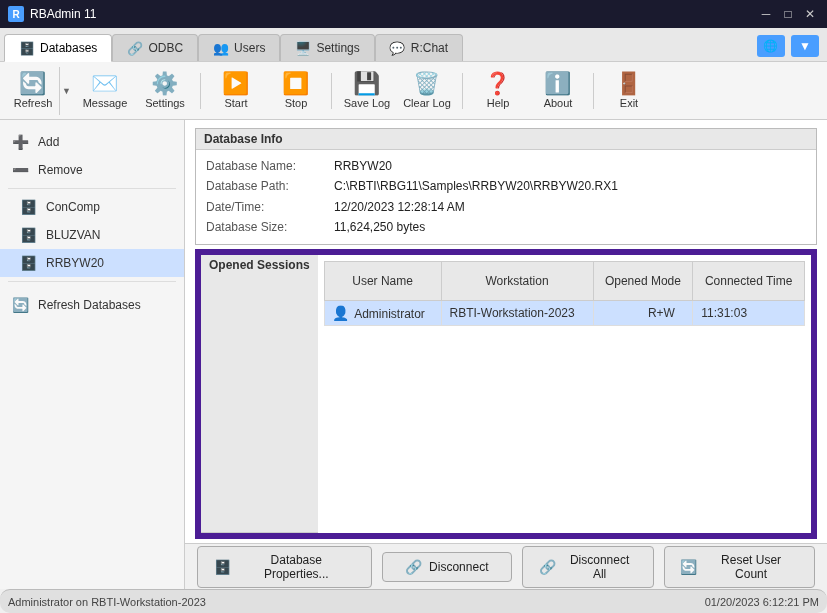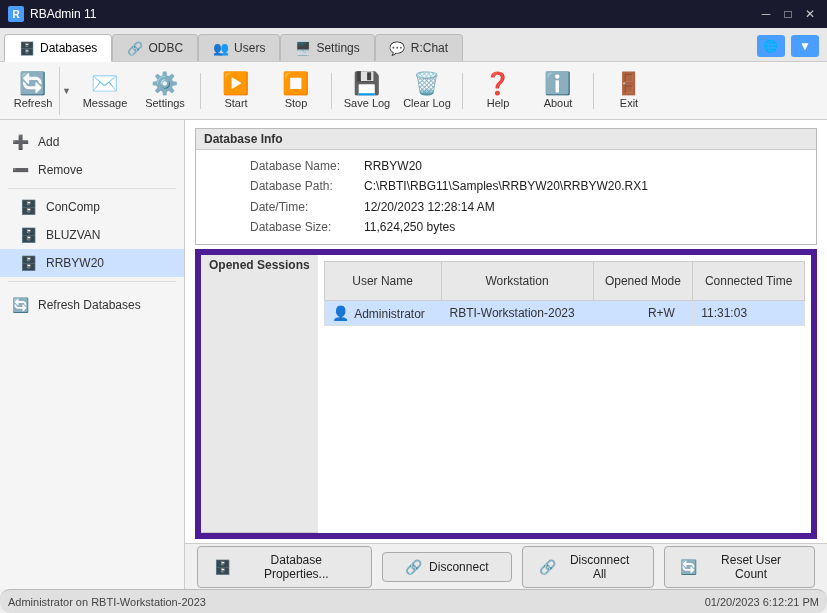--- a/index.html
+++ b/index.html
@@ -106,21 +106,21 @@
     .sidebar-divider { height: 1px; background: #ddd; margin: 4px 8px; }
 
     
     #content {
       flex: 1;
       background: #fff;
       display: flex;
       flex-direction: column;
       overflow: hidden;
     }
-    .info-row { display: flex; gap: 4px; font-size: 12px; line-height: 1.7; margin-left: 44px; }
+    .info-row { display: flex; gap: 18px; font-size: 12px; line-height: 1.7; }
     .info-label { width: 110px; color: #555; font-weight: 500; }
     .info-value { color: #222; }
     #sessions-table {
       width: 100%;
       border-collapse: collapse;
       font-size: 12px;
     }
     #sessions-table th {
       background: #e8e8e8;
       border: 1px solid #ccc;

